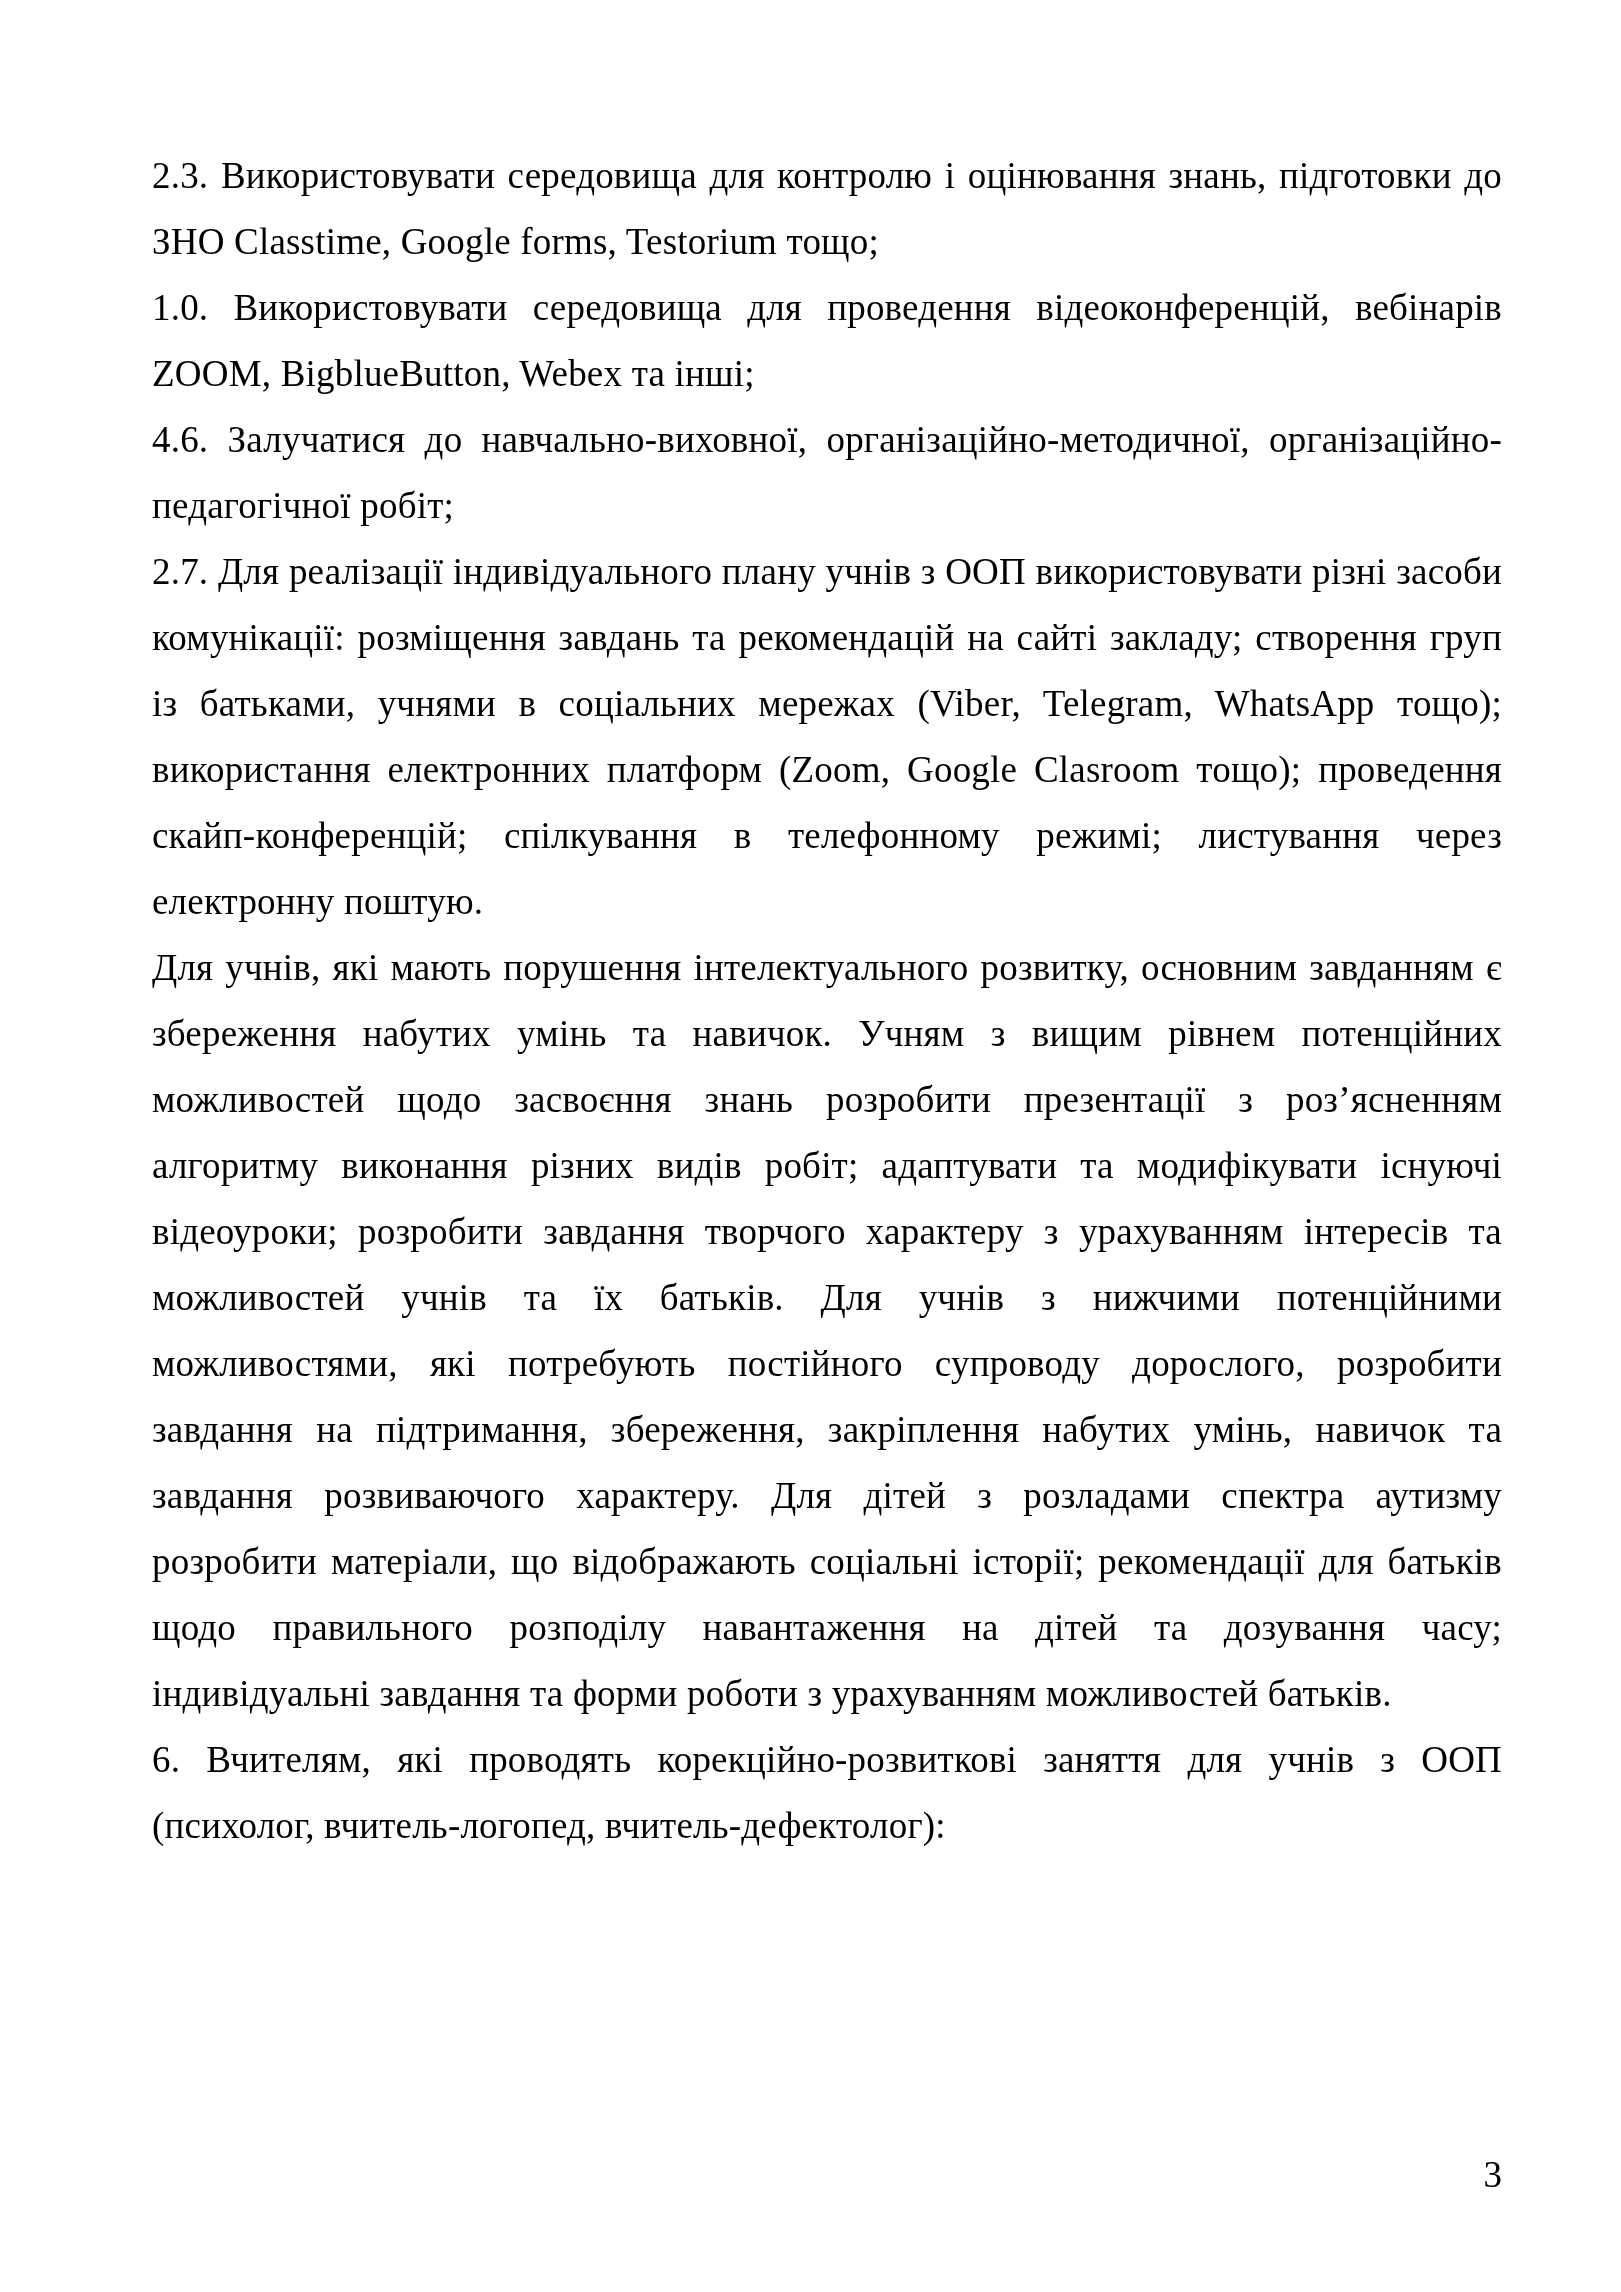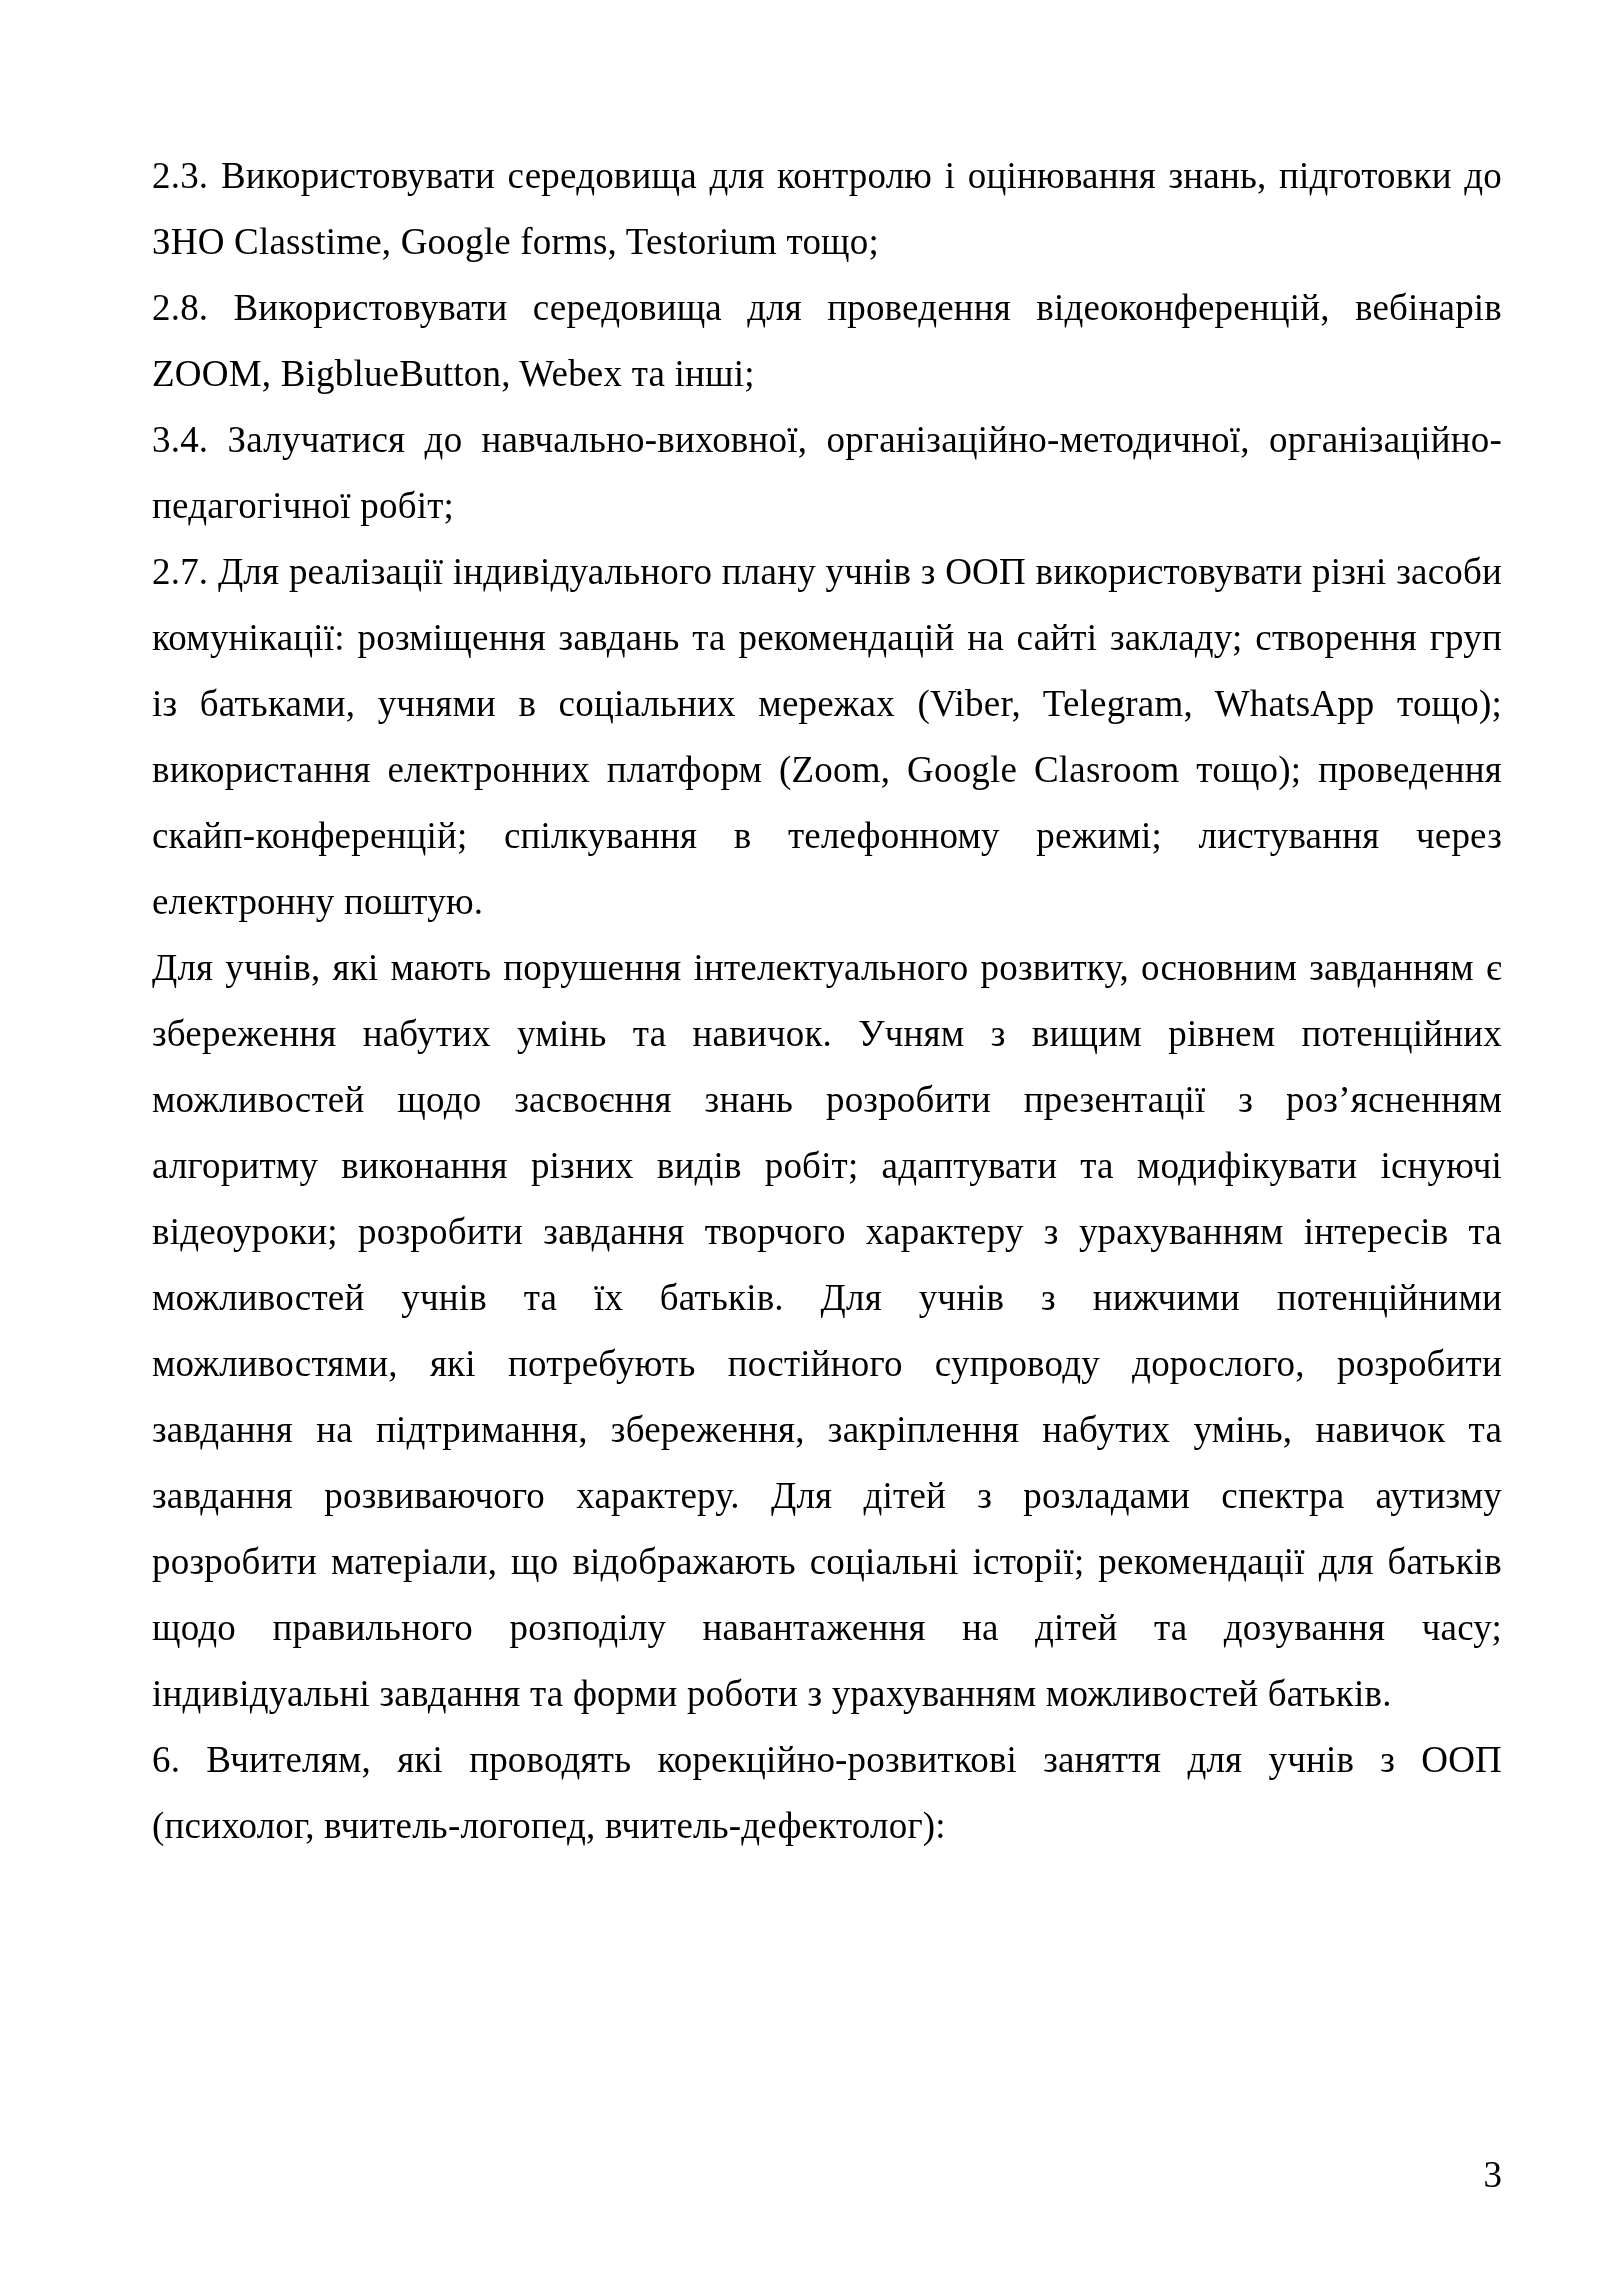--- a/index.html
+++ b/index.html
@@ -49,22 +49,22 @@
     text-align: right;
   }
 </style>
 </head>
 <body>
 
 <div class="page">
 
   <div class="page-content">
     <p class="para">2.3. Використовувати середовища для контролю і оцінювання знань, підготовки до ЗНО Classtime, Google forms, Testorium тощо;</p>
-    <p class="para">2.8. Використовувати середовища для проведення відеоконференцій, вебінарів ZOOM, BigblueButton, Webex та інші;</p>
-    <p class="para">3.4. Залучатися до навчально-виховної, організаційно-методичної, організаційно-педагогічної робіт;</p>
+    <p class="para">1.0. Використовувати середовища для проведення відеоконференцій, вебінарів ZOOM, BigblueButton, Webex та інші;</p>
+    <p class="para">4.6. Залучатися до навчально-виховної, організаційно-методичної, організаційно-педагогічної робіт;</p>
     <p class="para">2.7. Для реалізації індивідуального плану учнів з ООП використовувати різні засоби комунікації: розміщення завдань та рекомендацій на сайті закладу; створення груп із батьками, учнями в соціальних мережах (Viber, Telegram, WhatsApp тощо); використання електронних платформ (Zoom, Google Clasroom тощо); проведення скайп-конференцій; спілкування в телефонному режимі; листування через електронну поштую.</p>
     <p class="para">Для учнів, які мають порушення інтелектуального розвитку, основним завданням є збереження набутих умінь та навичок. Учням з вищим рівнем потенційних можливостей щодо засвоєння знань розробити презентації з роз’ясненням алгоритму виконання різних видів робіт; адаптувати та модифікувати існуючі відеоуроки; розробити завдання творчого характеру з урахуванням інтересів та можливостей учнів та їх батьків. Для учнів з нижчими потенційними можливостями, які потребують постійного супроводу дорослого, розробити завдання на підтримання, збереження, закріплення набутих умінь, навичок та завдання розвиваючого характеру. Для дітей з розладами спектра аутизму розробити матеріали, що відображають соціальні історії; рекомендації для батьків щодо правильного розподілу навантаження на дітей та дозування часу; індивідуальні завдання та форми роботи з урахуванням можливостей батьків.</p>
     <p class="para">6. Вчителям, які проводять корекційно-розвиткові заняття для учнів з ООП (психолог, вчитель-логопед, вчитель-дефектолог):</p>
   </div>
 
   <div class="page-footer">
     <span>3</span>
   </div>
 
 </div>

